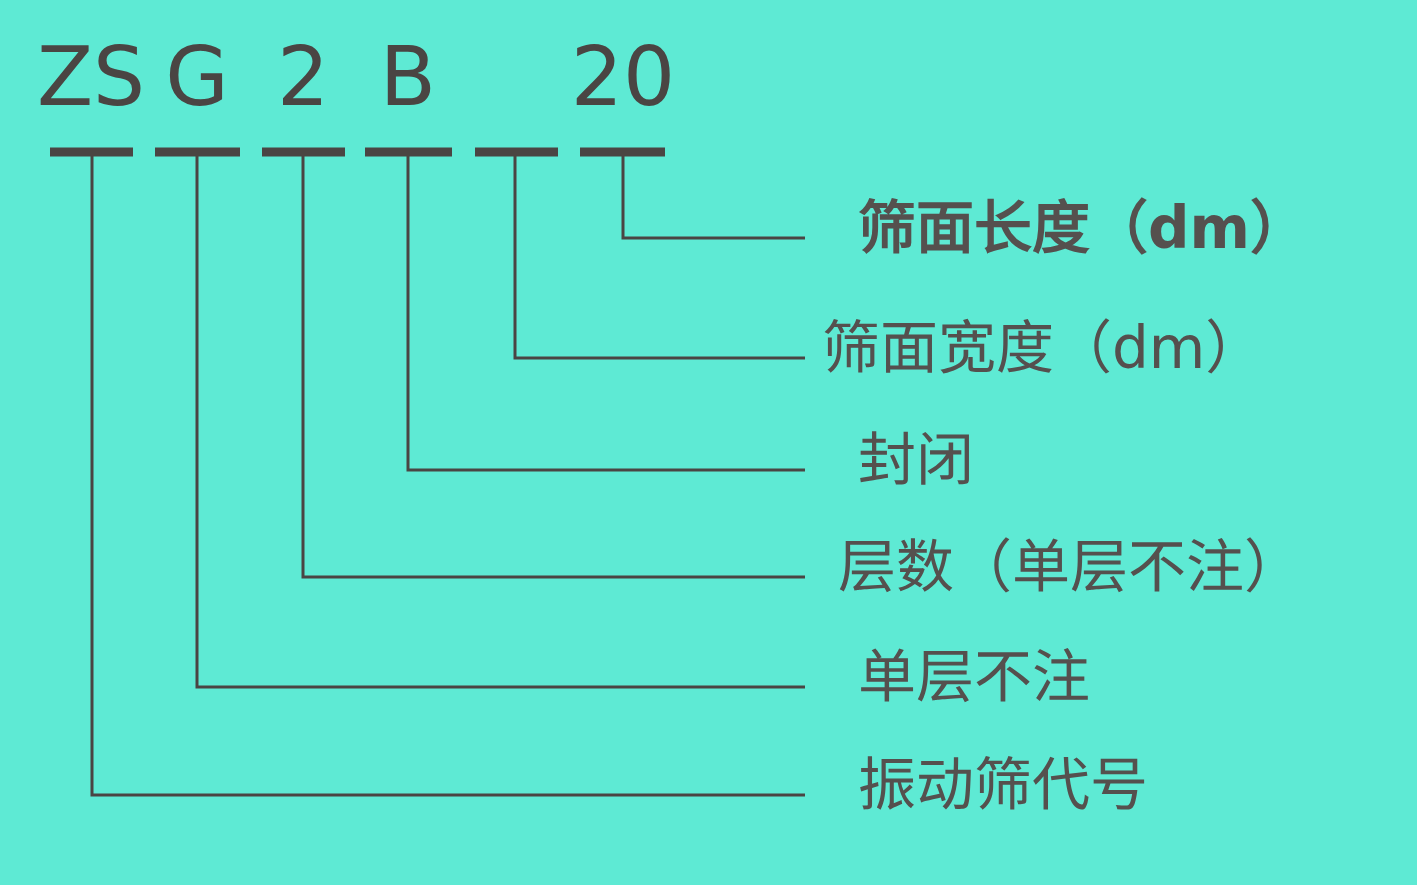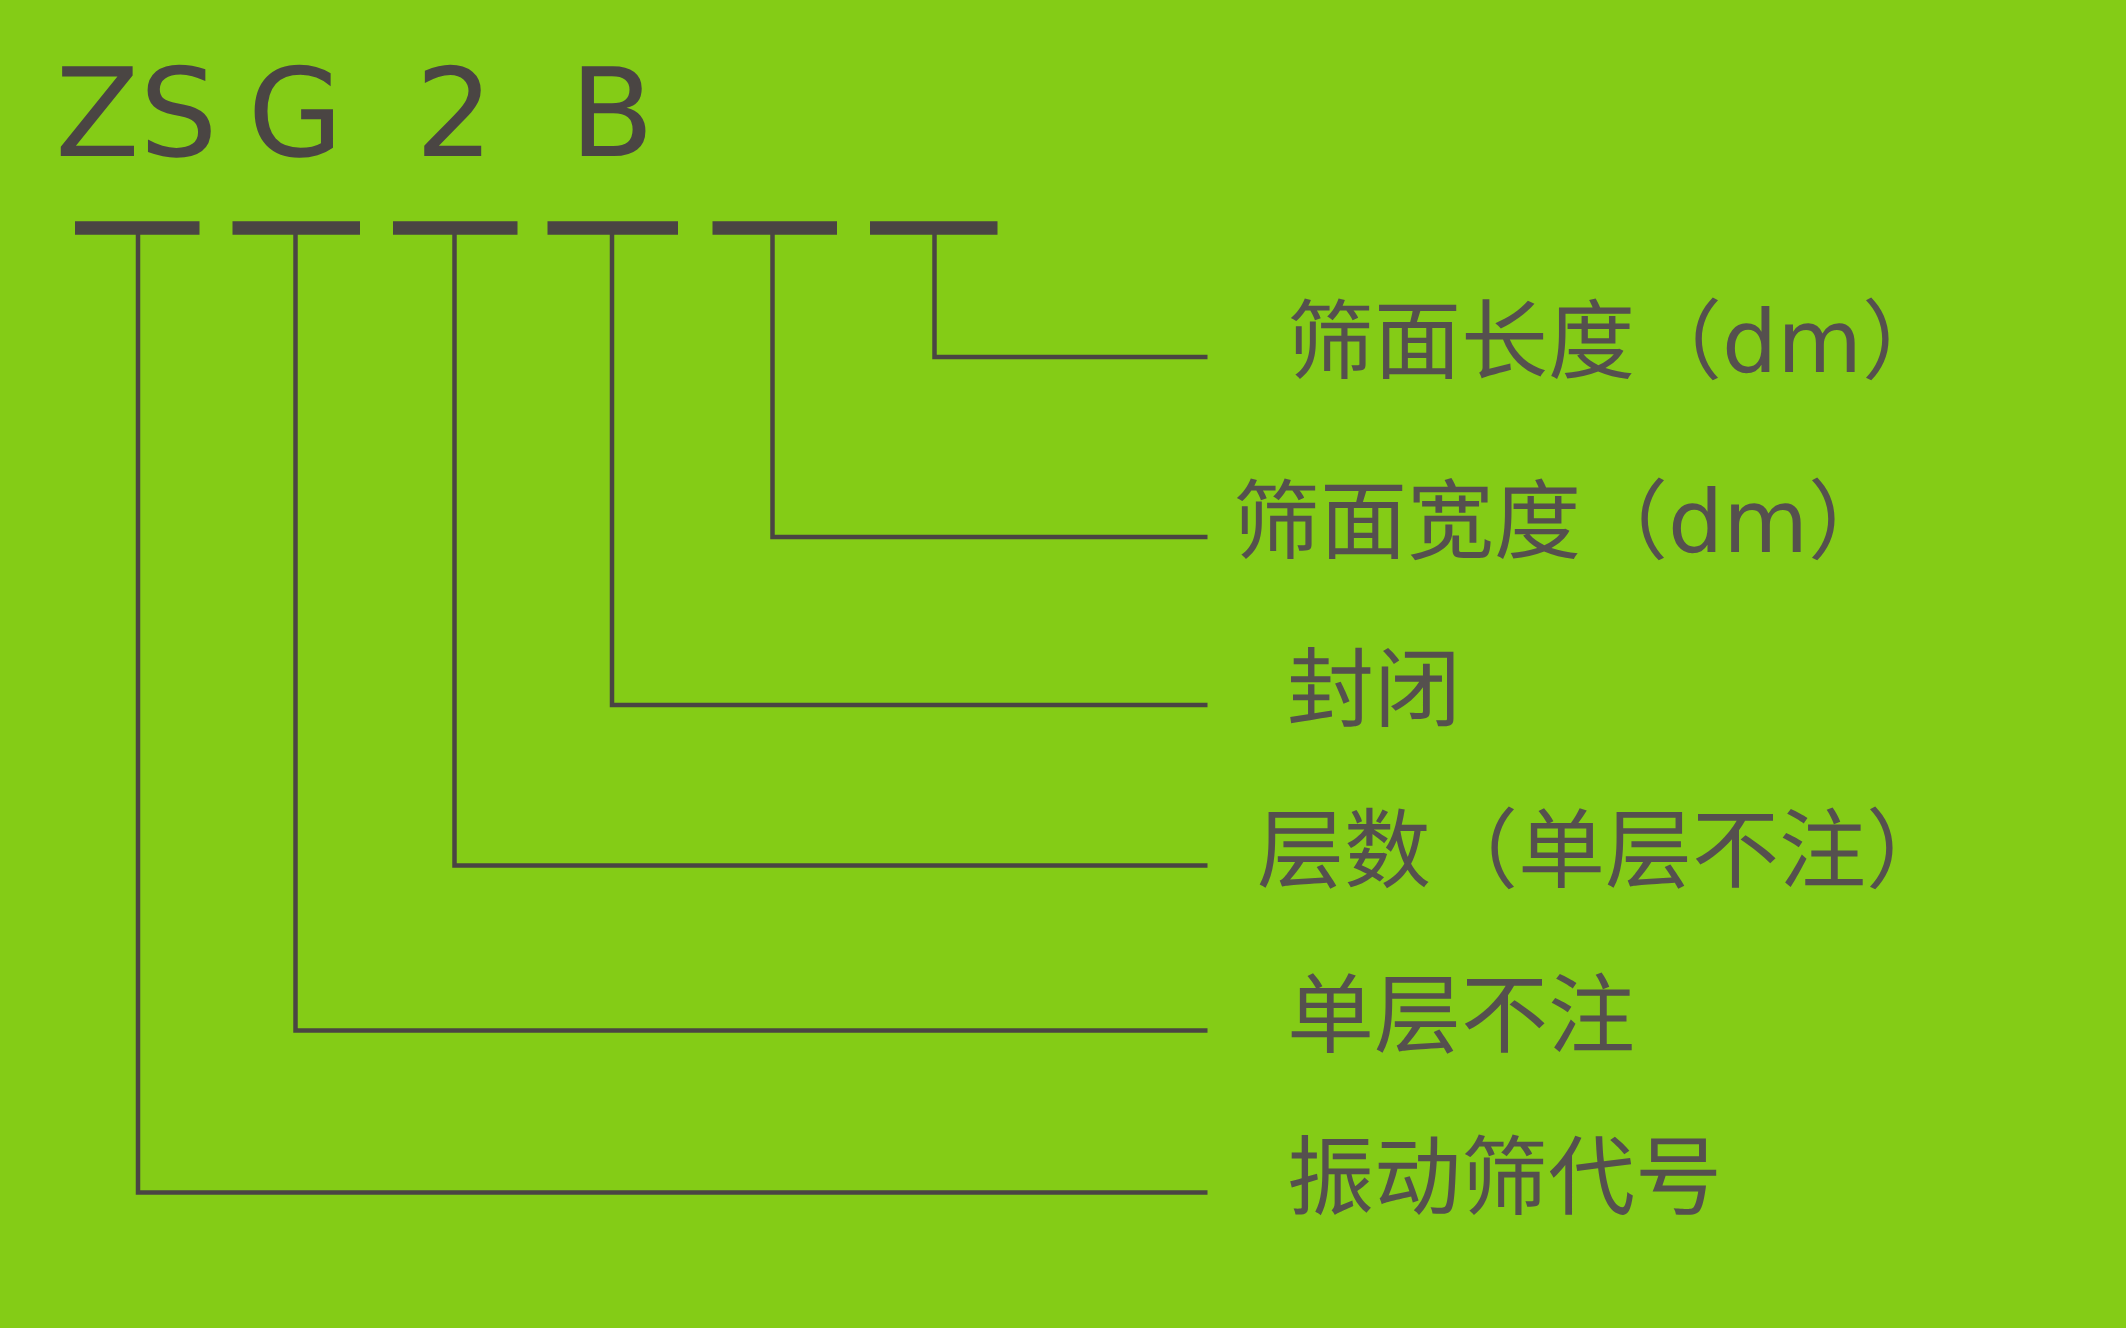--- a/index.html
+++ b/index.html
@@ -5,21 +5,21 @@
 <style>
   html, body {
     margin: 0;
     padding: 0;
     background: #ffffff;
   }
   #diagram {
     position: relative;
     width: 1417px;
     height: 885px;
-    background: #84cc16;
+    background: #5eead4;
     overflow: hidden;
     font-family: "Liberation Sans", "DejaVu Sans", sans-serif;
   }
 
   
   .code-row {
     position: absolute;
     left: 0;
     top: 0;
     width: 1417px;
@@ -75,20 +75,21 @@
 </head>
 <body>
 
 <div id="diagram">
 
   <div class="code-row">
     <span class="code-seg" style="left: -29px; width: 240px;">ZS</span>
     <span class="code-seg" style="left: 77px; width: 240px;">G</span>
     <span class="code-seg" style="left: 183px; width: 240px;">2</span>
     <span class="code-seg" style="left: 288px; width: 240px;">B</span>
+    <span class="code-seg" style="left: 503px; width: 240px;">20</span>
   </div>
 
   <svg class="leader-svg" viewBox="0 0 1417 885">
     <g>
       <line class="tick-bar" x1="50" x2="133" y1="152" y2="152"></line>
       <line class="tick-bar" x1="155" x2="240" y1="152" y2="152"></line>
       <line class="tick-bar" x1="262" x2="345" y1="152" y2="152"></line>
       <line class="tick-bar" x1="365" x2="452" y1="152" y2="152"></line>
       <line class="tick-bar" x1="475" x2="558" y1="152" y2="152"></line>
       <line class="tick-bar" x1="580" x2="665" y1="152" y2="152"></line>
@@ -97,21 +98,21 @@
       <path class="leader-path" d="M 92 156 L 92 795 L 805 795"></path>
       <path class="leader-path" d="M 197 156 L 197 687 L 805 687"></path>
       <path class="leader-path" d="M 303 156 L 303 577 L 805 577"></path>
       <path class="leader-path" d="M 408 156 L 408 470 L 805 470"></path>
       <path class="leader-path" d="M 515 156 L 515 358 L 805 358"></path>
       <path class="leader-path" d="M 623 156 L 623 238 L 805 238"></path>
     </g>
   </svg>
 
   <div>
-    <span class="label" style="left: 858px; top: 228px;">筛面长度（dm）</span>
+    <span class="label" style="left: 858px; top: 228px; font-weight: bold;">筛面长度（dm）</span>
     <span class="label" style="left: 822px; top: 348px;">筛面宽度（dm）</span>
     <span class="label" style="left: 858px; top: 460px;">封闭</span>
     <span class="label" style="left: 838px; top: 567px;">层数（单层不注）</span>
     <span class="label" style="left: 858px; top: 677px;">单层不注</span>
     <span class="label" style="left: 858px; top: 785px;">振动筛代号</span>
   </div>
 
 </div>
 
 </body></html>

